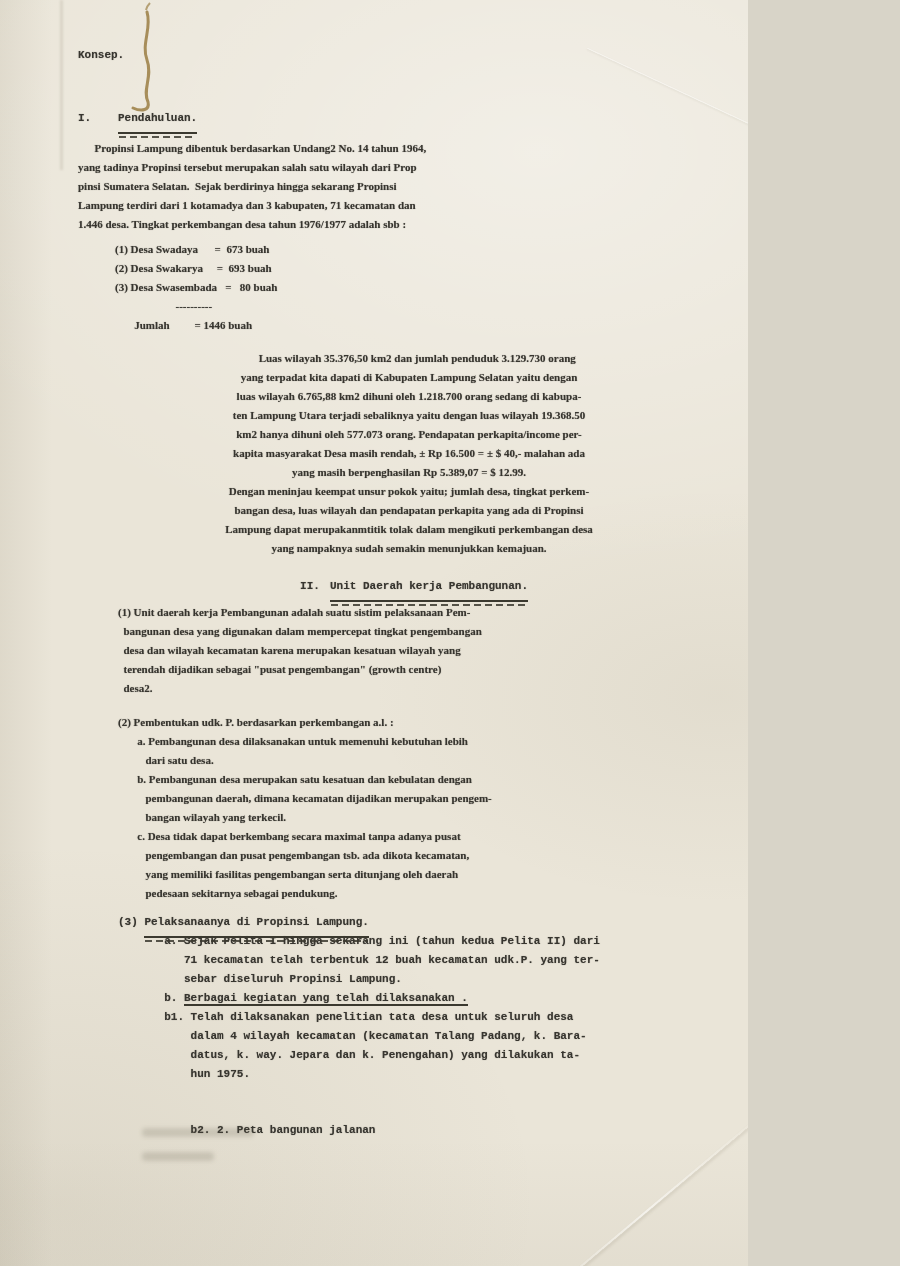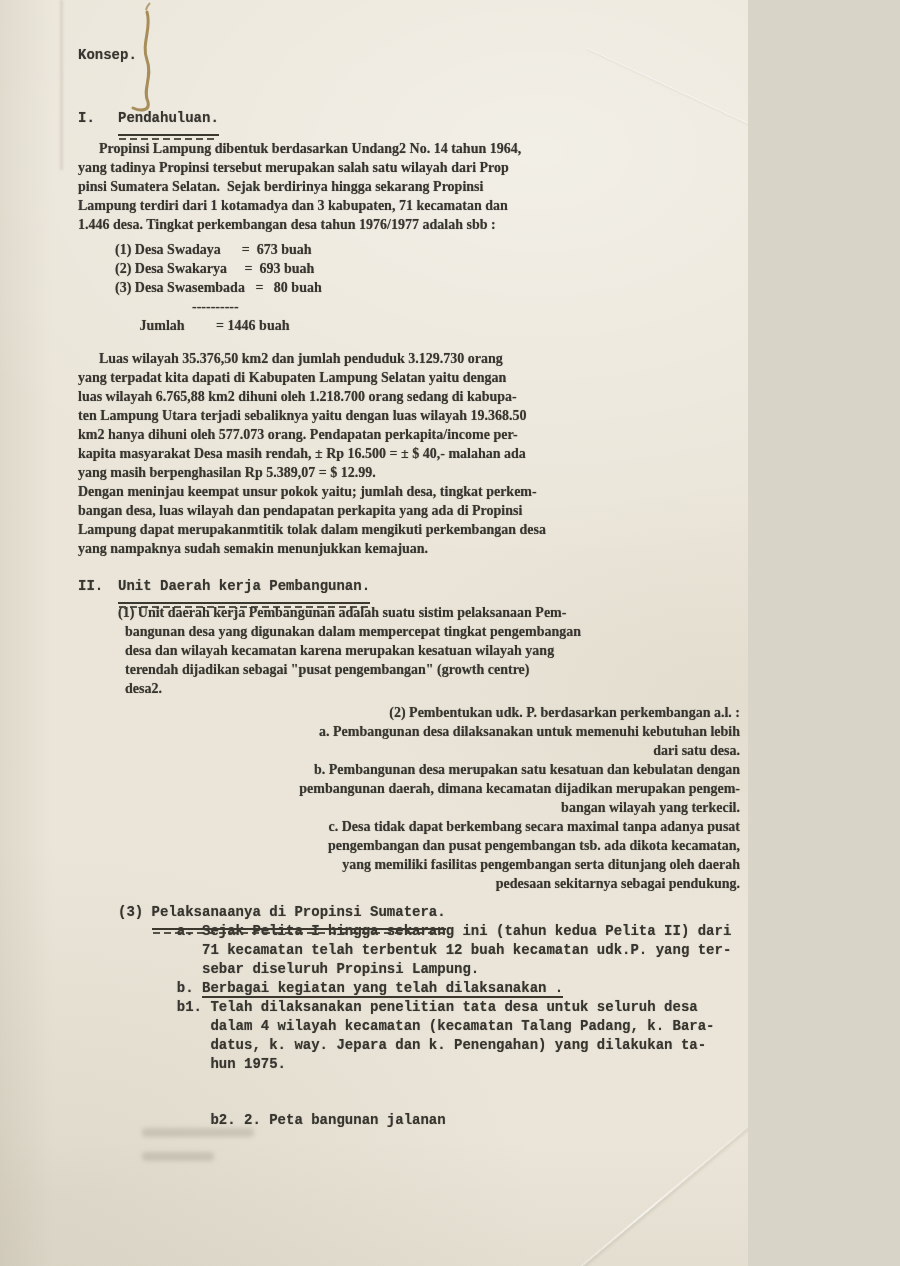--- a/index.html
+++ b/index.html
@@ -10,21 +10,21 @@
     padding:46px 8px 0 78px;
     overflow:hidden;
     background:
       radial-gradient(1100px 700px at 72% 12%, rgba(255,255,255,0.38), rgba(255,255,255,0) 60%),
       radial-gradient(800px 600px at 8% 95%, rgba(120,110,80,0.10), rgba(120,110,80,0) 60%),
       radial-gradient(500px 300px at 96% 55%, rgba(120,110,80,0.07), rgba(120,110,80,0) 70%),
       linear-gradient(90deg, rgba(115,105,80,0.10), rgba(115,105,80,0) 7%),
       linear-gradient(0deg, rgba(115,105,80,0.06), rgba(115,105,80,0) 10%),
       #eae5d8;
     font-family:"Liberation Mono","DejaVu Sans Mono",monospace;
-    font-size:14px;
+    font-size:11px;
     line-height:19px;
     font-weight:700;
     color:#37352f;
     text-shadow:0 0 1px rgba(55,53,47,0.5);
   }
   .pre{white-space:pre;font-family:Liberation Serif, serif;}
   .konsep{white-space:pre;}
   .heading{white-space:pre;margin-top:44px;}
   .heading .num{display:inline-block;min-width:40px;}
   .h-underline{
@@ -34,25 +34,25 @@
   }
   .h-underline::after{
     content:"";
     position:absolute;left:1px;right:1px;bottom:-6px;height:2px;
     background:repeating-linear-gradient(90deg,#3b392f 0 7px,rgba(0,0,0,0) 7px 11px);
     opacity:.85;
   }
   .u-solid{border-bottom:2px solid #3b392f;}
   .para1{margin-top:11px;}
   .desa{margin-top:6px;margin-left:37px;}
-  .para2{margin-top:14px;}
-  .heading2{margin-top:19px;}
+  .para2{margin-top:14px;text-align:center;}
+  .heading2{margin-top:19px;text-align:center;}
   .item{margin-left:40px;}
   .item1{margin-top:7px;}
-  .item2{margin-top:5px;text-align:right;}
+  .item2{margin-top:15px;}
   .item3{margin-top:10px;}
   .item3-head{white-space:pre;}
   .ind7{margin-left:7ch;white-space:pre;}
   .maps{margin-left:11ch;white-space:pre;line-height:18.5px;}
   
   .pen-mark{position:absolute;left:0;top:0;pointer-events:none;}
   .smudge{position:absolute;background:rgba(90,85,68,0.18);filter:blur(2px);border-radius:4px;}
   .smudge-a{left:142px;top:1128px;width:112px;height:9px;}
   .smudge-b{left:142px;top:1152px;width:72px;height:9px;}
   .edge-streak{position:absolute;left:60px;top:0;width:3px;height:170px;background:rgba(110,100,75,0.14);filter:blur(1px);}
@@ -125,21 +125,21 @@
           dari satu desa.
        b. Pembangunan desa merupakan satu kesatuan dan kebulatan dengan
           pembangunan daerah, dimana kecamatan dijadikan merupakan pengem-
           bangan wilayah yang terkecil.
        c. Desa tidak dapat berkembang secara maximal tanpa adanya pusat
           pengembangan dan pusat pengembangan tsb. ada dikota kecamatan,
           yang memiliki fasilitas pengembangan serta ditunjang oleh daerah
           pedesaan sekitarnya sebagai pendukung.</div>
 
     <div class="item item3">
-      <div class="item3-head"><span>(3) </span><span class="h-underline">Pelaksanaanya di Propinsi Sumatera.</span></div>
+      <div class="item3-head"><span>(3) </span><span class="h-underline">Pelaksanaanya di Propinsi Lampung.</span></div>
 
       <div class="ind7">a. Sejak Pelita I hingga sekarang ini (tahun kedua Pelita II) dari
    71 kecamatan telah terbentuk 12 buah kecamatan udk.P. yang ter-
    sebar diseluruh Propinsi Lampung.</div>
 
       <div class="ind7"><span>b. </span><span class="u-solid">Berbagai kegiatan yang telah dilaksanakan .</span></div>
 
       <div class="ind7">b1. Telah dilaksanakan penelitian tata desa untuk seluruh desa
     dalam 4 wilayah kecamatan (kecamatan Talang Padang, k. Bara-
     datus, k. way. Jepara dan k. Penengahan) yang dilakukan ta-

